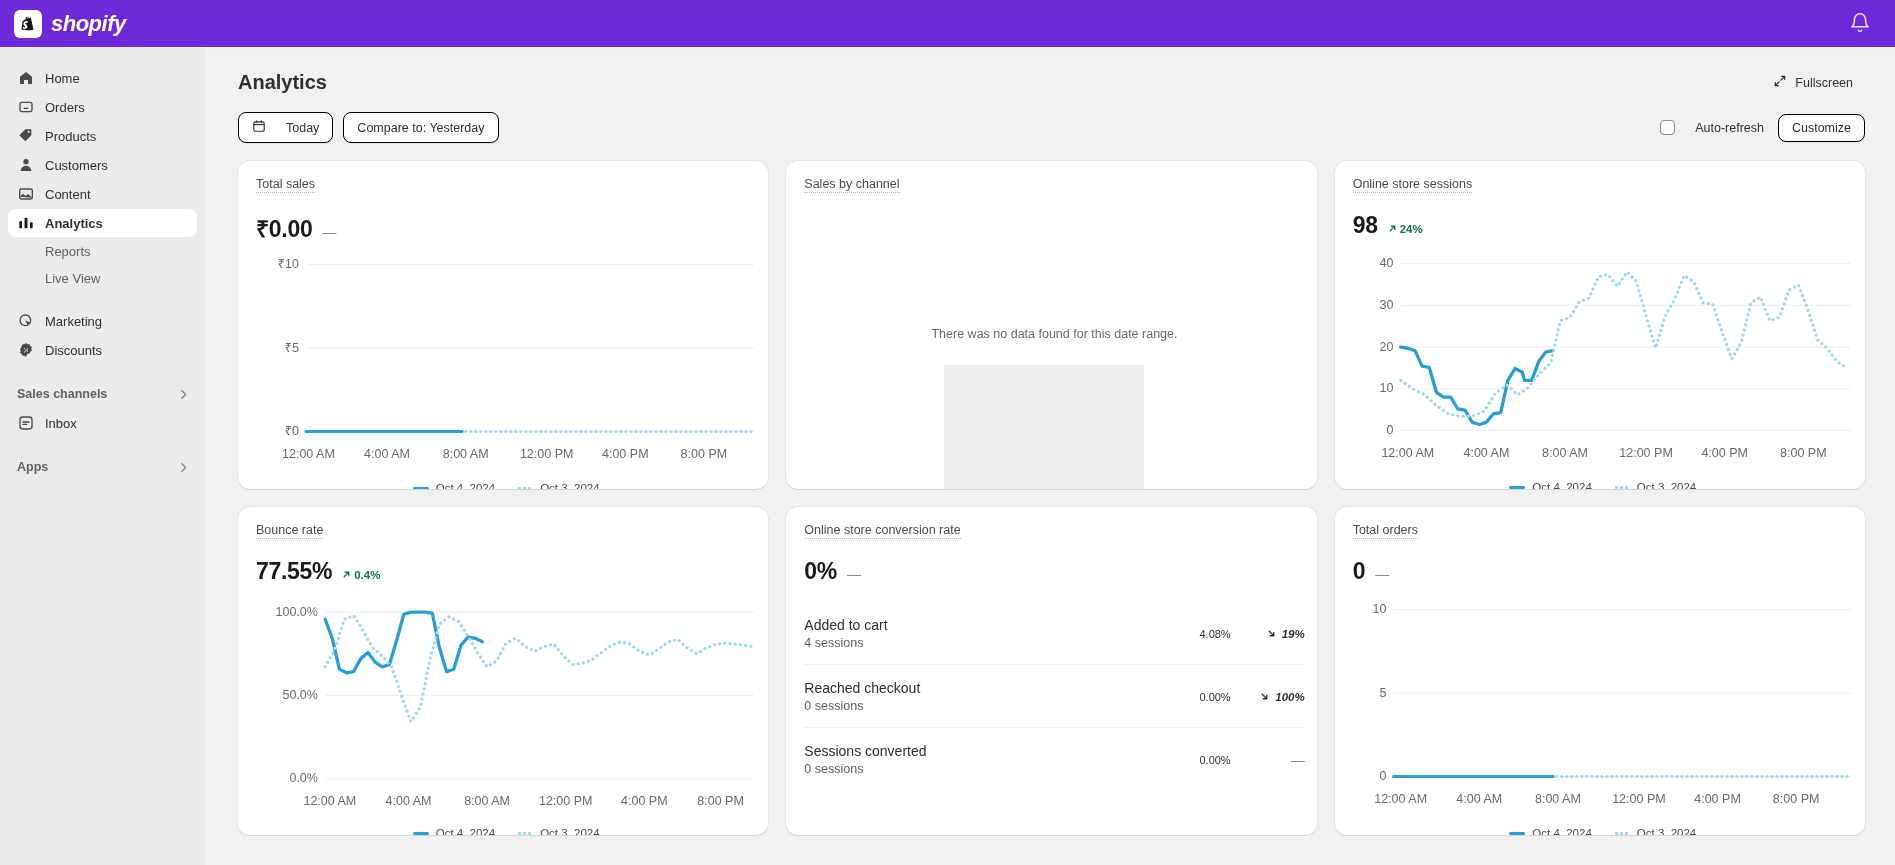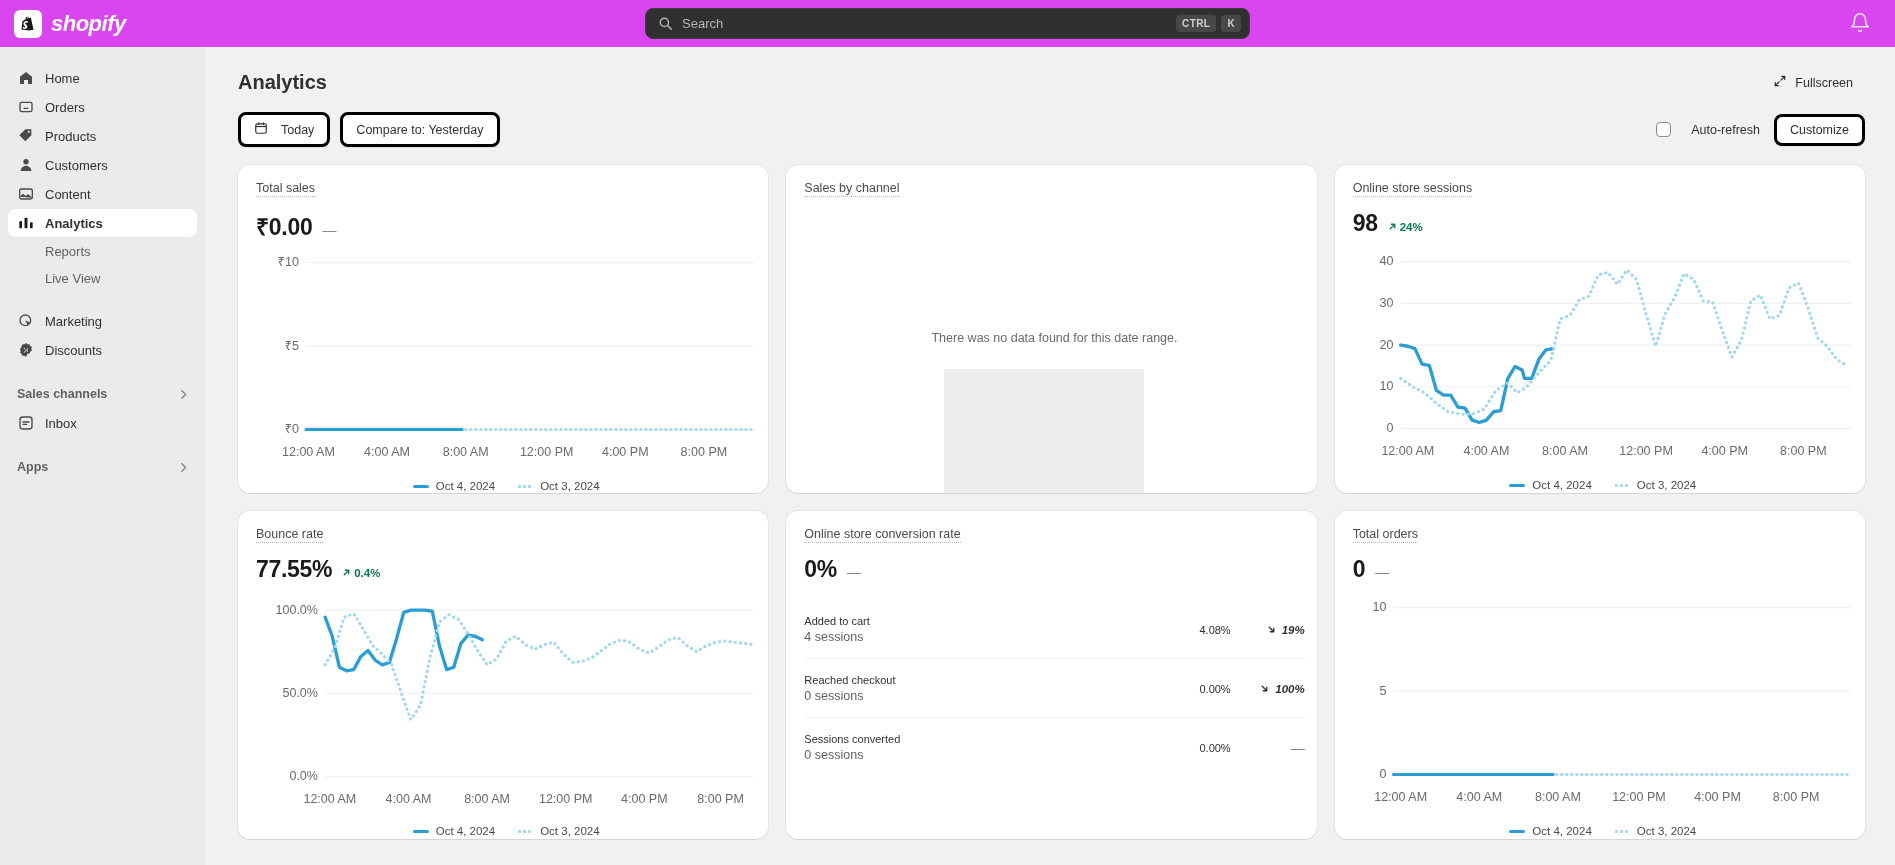--- a/index.html
+++ b/index.html
@@ -9,21 +9,21 @@
     overflow: hidden;
     background: #f1f1f1;
     font-family: "Liberation Sans", sans-serif;
     -webkit-font-smoothing: antialiased;
   }
 
   
   .topbar {
     position: absolute; top: 0; left: 0;
     width: 1895px; height: 47px;
-    background: #d946ef;
+    background: #6d28d9;
     display: flex; align-items: flex-start;
   }
   .brand {
     display: flex; align-items: center; gap: 9px;
     margin-left: 14px; height: 47px;
   }
   .brand-mark {
     width: 28px; height: 28px; border-radius: 6px;
     background: #ffffff; color: #1a1a1a;
     display: flex; align-items: center; justify-content: center;
@@ -107,22 +107,22 @@
     background: #f1f1f1; border: none; border-radius: 8px;
     padding: 7px 12px; font-size: 12.5px; color: #303030; cursor: pointer;
   }
 
   .filter-bar {
     display: flex; align-items: center; justify-content: space-between;
     padding: 14px 30px 0 33px;
   }
   .filters-left { display: flex; gap: 10px; }
   .pill {
-    display: flex; align-items: center; gap: 13px;
-    background: #ffffff; border: 3px solid #000000;
+    display: flex; align-items: center; gap: 20px;
+    background: #ffffff; border: 1px solid #000000;
     border-radius: 8px; padding: 6px 13px;
     font-size: 12.5px; color: #303030; cursor: pointer;
     box-shadow: 0 1px 0 rgba(26,26,26,.07);
   }
   .filters-right { display: flex; align-items: center; gap: 14px; }
   .checkrow {
     display: flex; align-items: center; gap: 20px;
     font-size: 12.5px; color: #303030; cursor: pointer;
   }
   .cbox {
@@ -146,21 +146,21 @@
     display: flex; flex-direction: column;
     position: relative; overflow: hidden;
   }
   .card-title {
     font-size: 12.5px; color: #4a4a4a;
     border-bottom: 1px dotted #b5b5b5;
     align-self: flex-start; padding-bottom: 1px; cursor: pointer;
   }
   .metric-row {
     display: flex; align-items: baseline; gap: 10px;
-    margin-top: 13px; height: 28px;
+    margin-top: 19px; height: 28px;
   }
   .metric-value { font-size: 23px; font-weight: bold; color: #1a1a1a; letter-spacing: -.3px; }
   .delta { font-size: 11.5px; font-weight: bold; display: flex; align-items: center; gap: 3px; }
   .delta.up { color: #0c7a4a; }
   .delta.flat { color: #8a8a8a; font-weight: normal; font-size: 14px; }
 
   .chart-area { flex: 1; position: relative; margin-top: 8px; }
   .chart-svg { display: block; width: 100%; height: 100%; }
   .legend {
     display: flex; justify-content: center; gap: 22px;
@@ -185,21 +185,21 @@
 
   
   .conv-list { margin-top: 16px; }
   .conv-row {
     display: flex; align-items: center;
     padding: 15px 0 14px 0;
     border-bottom: 1px solid #f0f0f0;
   }
   .conv-row:last-child { border-bottom: none; }
   .conv-name { flex: 1; }
-  .conv-label { font-size: 11px; color: #303030; }
+  .conv-label { font-size: 14px; color: #303030; }
   .conv-sub { font-size: 12.5px; color: #616161; margin-top: 3px; }
   .conv-pct { font-size: 11px; color: #303030; width: 92px; text-align: right; }
   .conv-delta {
     font-size: 11.5px; font-weight: bold; width: 74px;
     text-align: right; color: #303030;
     display: flex; align-items: center; justify-content: flex-end; gap: 6px; font-style: italic;
   }
   .conv-delta.none { color: #8a8a8a; font-weight: normal; font-size: 14px; }
 
   .axis-lbl { font-size: 10.5px; fill: #6a6a6a; font-family: "Liberation Sans", sans-serif; }
@@ -211,35 +211,20 @@
 <div class="topbar">
   <div class="brand">
     <span class="brand-mark">
       <svg width="17" height="17" viewBox="0 0 24 24" fill="#1a1a1a">
           <path d="M15.3 3.6c-.2-.1-.5 0-.6.1l-.9.9c-.3-.9-.9-1.7-1.9-1.7h-.1c-.3-.4-.7-.6-1.1-.6-2.8 0-4.2 3.5-4.6 5.3l-1.9.6c-.6.2-.6.2-.7.8L2 20.3 13.1 22l6-1.3s-3.7-16.7-3.8-17.1zM11.3 4.4l-1.6.5c.3-1.3 1-2.4 1.5-2.8.2.3.2.9.1 2.3zm-1.9-2.1c.1 0 .2 0 .3.1-.7.8-1.4 2.2-1.7 3.6l-1.3.4c.4-1.3 1.4-4.1 2.7-4.1zm.9 9.1s-.7-.4-1.6-.4c-1.3 0-1.4.8-1.4 1 0 1.1 3 1.6 3 4.3 0 2.2-1.4 3.5-3.2 3.5-2.2 0-3.3-1.4-3.3-1.4l.6-1.9s1.1 1 2.1 1c.6 0 .9-.5.9-.9 0-1.5-2.5-1.5-2.5-4 0-2.1 1.5-4.1 4.5-4.1 1.2 0 1.7.3 1.7.3l-.8 2.6zm1.8-6.8c0-.1 0-.2 0-.3 0-.9-.1-1.6-.3-2.1.8.1 1.3 1 1.6 2.1l-1.3.3z"></path>
         </svg>
     </span>
     <span class="brand-word">shopify</span>
   </div>
 
-  <div class="search-wrap">
-    <div class="search-box">
-      <span class="search-ico">
-        <svg width="15" height="15" viewBox="0 0 20 20" fill="none" stroke="#b5b5b5" stroke-width="1.9">
-          <circle cx="8.5" cy="8.5" r="5.5"></circle>
-            <line x1="12.8" y1="12.8" x2="17.5" y2="17.5" stroke-linecap="round"></line>
-        </svg>
-      </span>
-      <span class="search-text">Search</span>
-      <span class="kbd-group">
-        <span class="kbd">CTRL</span>
-        <span class="kbd">K</span>
-      </span>
-    </div>
-  </div>
 
   <div class="bell-btn">
     <svg width="22" height="22" viewBox="0 0 24 24" fill="none" stroke="#e3e3e3" stroke-width="1.7" stroke-linecap="round" stroke-linejoin="round">
       <path d="M18 8a6 6 0 1 0-12 0c0 7-3 8-3 8h18s-3-1-3-8"></path>
         <path d="M13.7 20a1.9 1.9 0 0 1-3.4 0"></path>
     </svg>
   </div>
 </div>
 
 <div class="sidebar">

